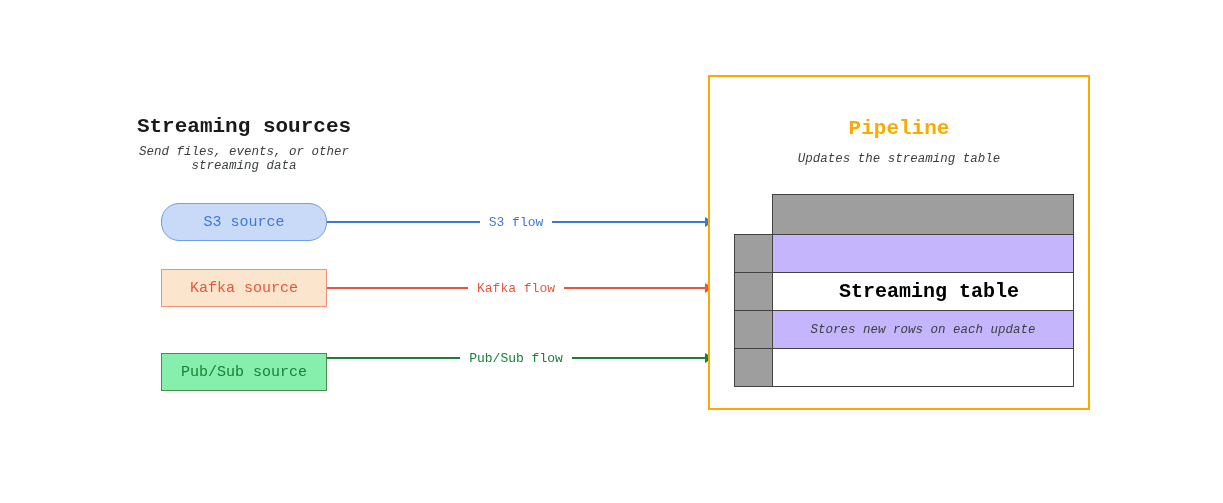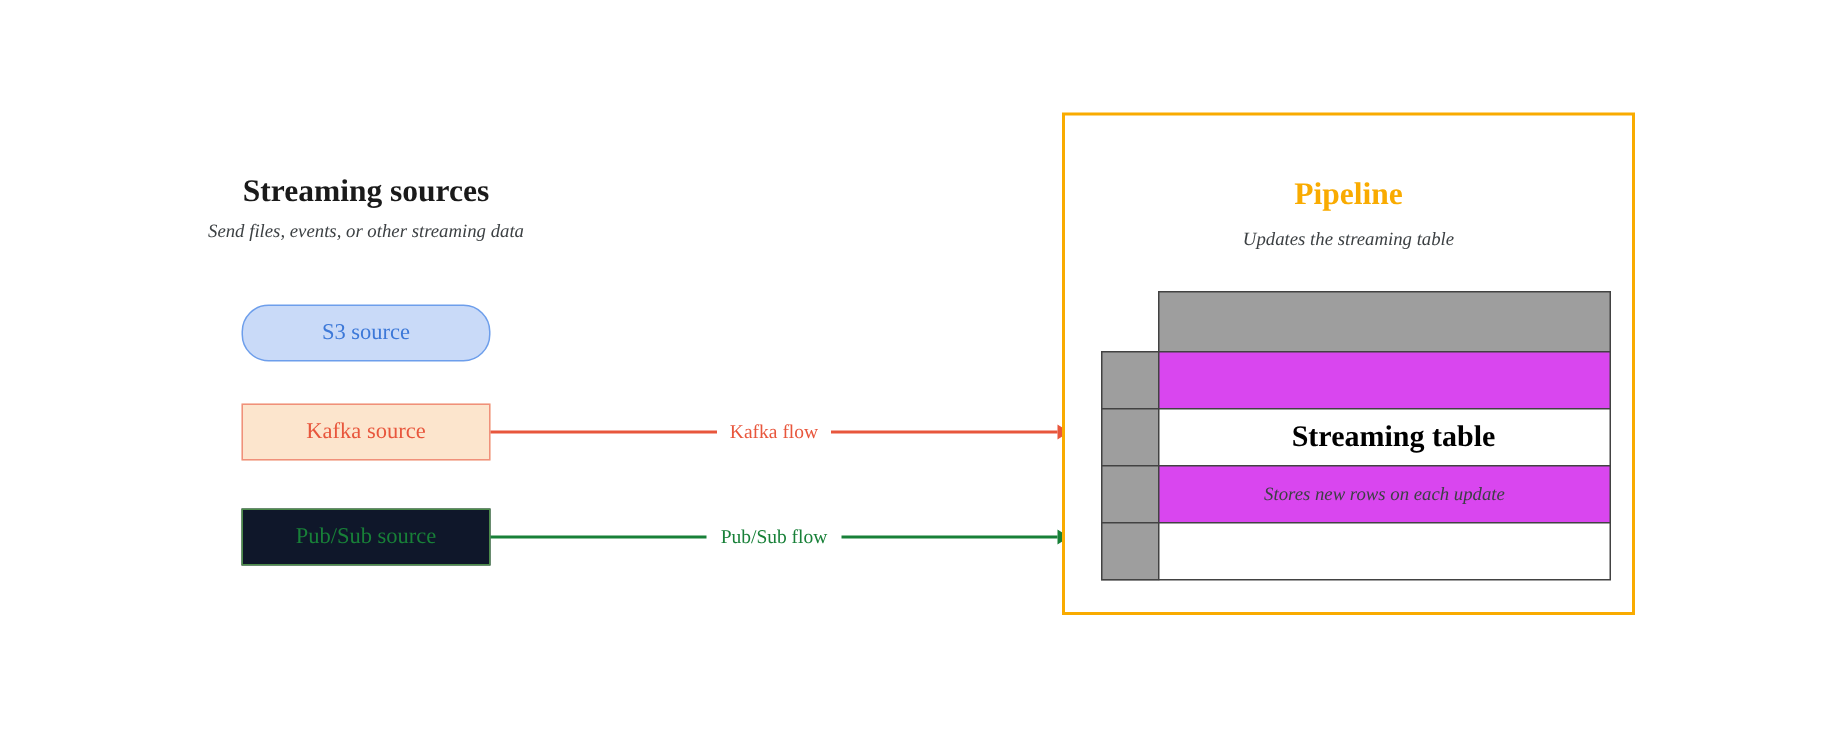--- a/index.html
+++ b/index.html
@@ -1,21 +1,21 @@
 <!DOCTYPE html>
 <html><head>
 <meta charset="utf-8">
 <style>
   html, body { margin: 0; padding: 0; background: #ffffff; }
   .canvas {
     position: relative;
     width: 1223px;
     height: 503px;
     background: #ffffff;
-    font-family: Liberation Serif, serif;
+    font-family: Liberation Mono, monospace;
     color: #202124;
     overflow: hidden;
   }
 
   
   .col-header { position: absolute; text-align: center; }
   .col-title { font-size: 21px; font-weight: 700; color: #1a1a1a; }
   .col-subtitle { font-size: 12.5px; font-style: italic; color: #3c4043; margin-top: 7px; }
   .sources-header { left: 104px; top: 115px; width: 280px; }
   .flows-header   { left: 427px; top: 115px; width: 180px; }
@@ -28,21 +28,21 @@
     height: 38px;
     box-sizing: border-box;
     border: 1.5px solid;
     display: flex;
     align-items: center;
     justify-content: center;
     font-size: 15px;
   }
   .src-s3    { top: 203px; background: #c9daf8; border-color: #6d9eeb; color: #3c78d8; border-radius: 18px; }
   .src-kafka { top: 269px; background: #fce5cd; border-color: #f0907a; color: #e8563c; }
-  .src-pubsub{ top: 339px; background: #0f172a; border-color: #4c8c4a; color: #188038; }
+  .src-pubsub{ top: 353px; background: #86efac; border-color: #4c8c4a; color: #188038; }
 
   
   .flow-row {
     position: absolute;
     left: 327px;
     width: 386px;
     height: 20px;
     display: flex;
     align-items: center;
   }
@@ -97,21 +97,21 @@
   .tbl-cell {
     position: absolute;
     box-sizing: border-box;
     border: 1px solid #424242;
     display: flex;
     align-items: center;
     justify-content: center;
     text-align: center;
   }
   .tbl-dark { background: #9e9e9e; }
-  .tbl-alt  { background: #d946ef; }
+  .tbl-alt  { background: #c4b5fd; }
   .tbl-white{ background: #ffffff; padding-left: 12px; }
 
   .tbl-col-header { left: 62px; top: 117px; width: 302px; height: 41px; }
 
   .tbl-rowhdr { left: 24px; width: 39px; height: 39px; }
   .rh1 { top: 157px; } .rh2 { top: 195px; } .rh3 { top: 233px; } .rh4 { top: 271px; }
 
   .tbl-main { left: 62px; width: 302px; height: 39px; }
   .mr1 { top: 157px; } .mr2 { top: 195px; } .mr3 { top: 233px; } .mr4 { top: 271px; }
 
@@ -132,20 +132,26 @@
   <div class="source-box src-s3">
     <span>S3 source</span>
   </div>
   <div class="source-box src-kafka">
     <span>Kafka source</span>
   </div>
   <div class="source-box src-pubsub">
     <span>Pub/Sub source</span>
   </div>
 
+  <div class="flow-row flow-s3">
+    <div class="flow-line"></div>
+    <div class="flow-label">S3 flow</div>
+    <div class="flow-line"></div>
+    <div class="flow-arrow"></div>
+  </div>
   <div class="flow-row flow-pubsub">
     <div class="flow-line"></div>
     <div class="flow-label">Pub/Sub flow</div>
     <div class="flow-line"></div>
     <div class="flow-arrow"></div>
   </div>
   <div class="flow-row flow-kafka">
     <div class="flow-line"></div>
     <div class="flow-label">Kafka flow</div>
     <div class="flow-line"></div>

